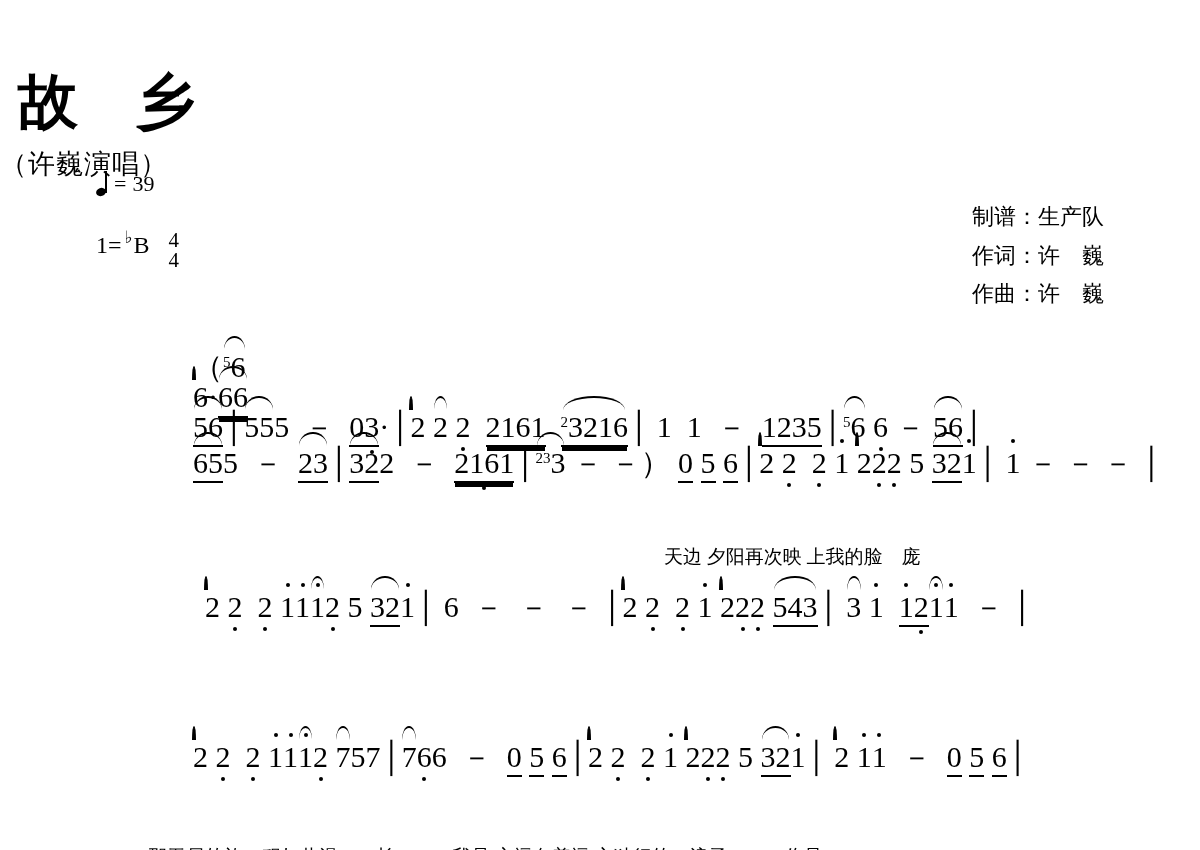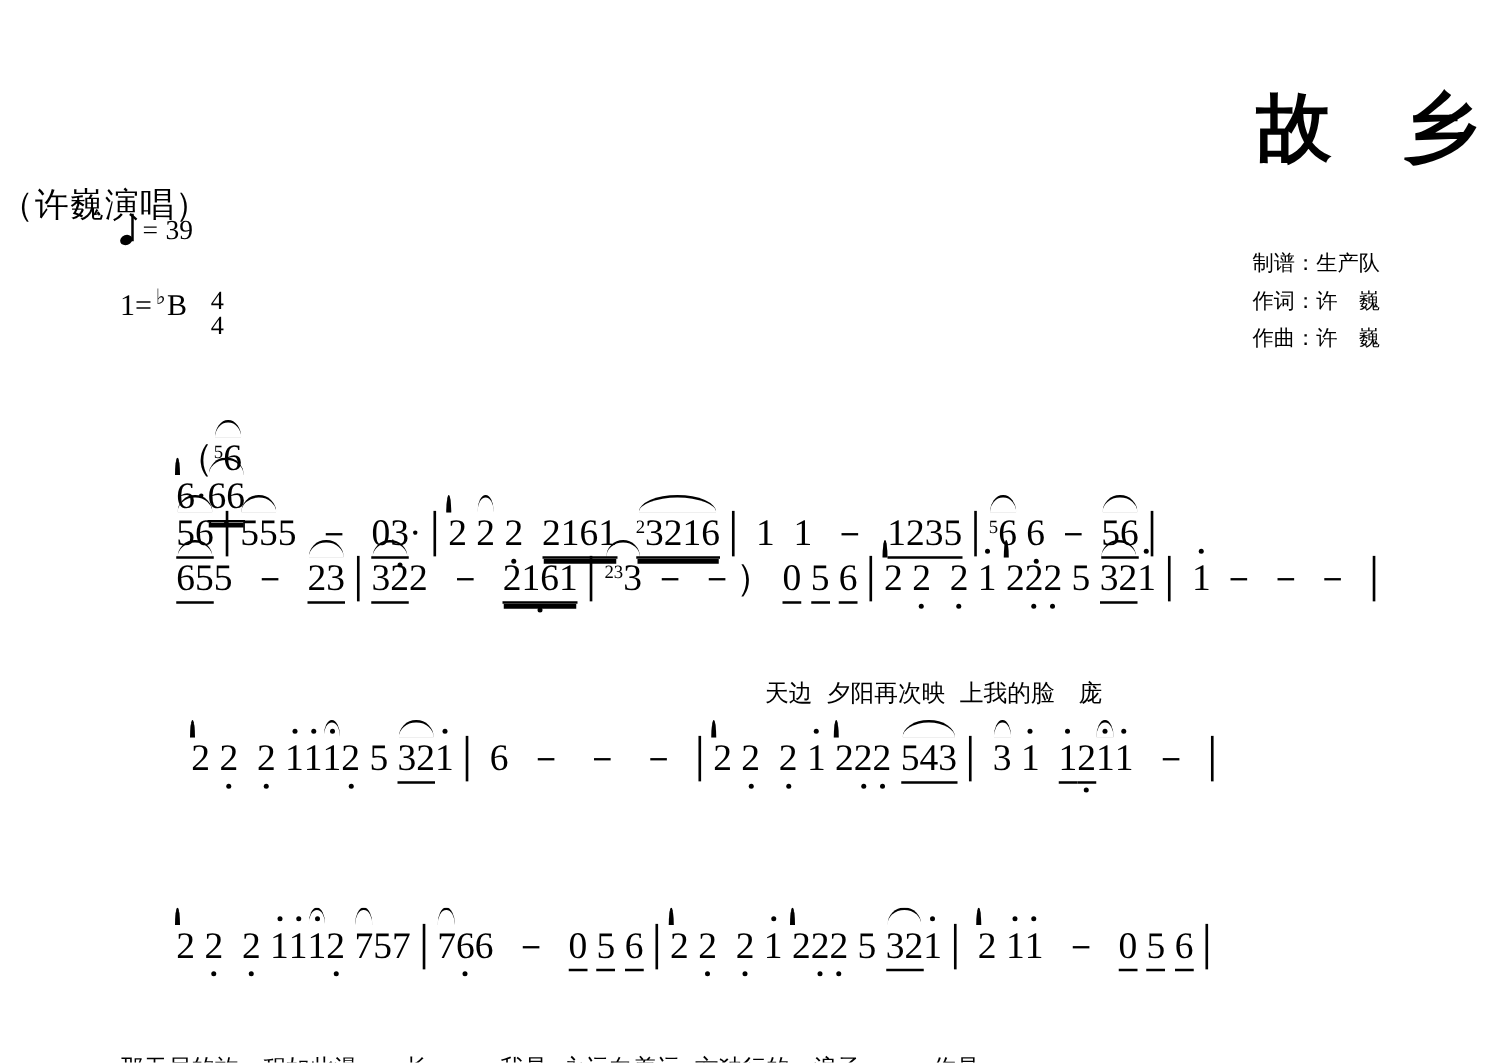--- a/index.html
+++ b/index.html
@@ -20,21 +20,21 @@
     width: 1200px;
     height: 850px;
   }
 
   
   .title {
     position: absolute;
     top: 62px;
     left: 0;
     width: 1200px;
-    text-align: right;
+    text-align: left;
     font-family: "DejaVu Sans", sans-serif;
     font-weight: bold;
     font-size: 60px;
     letter-spacing: 18px;
     text-indent: 18px;
   }
   .subtitle {
     position: absolute;
     top: 146px;
     left: 0;
@@ -110,41 +110,42 @@
   }
   .keysig .meter .num { display: block; }
   .keysig .meter .den { display: block; }
 
   
   .credits {
     position: absolute;
     top: 198px;
     right: 96px;
     text-align: left;
-    font-family: Liberation Mono, monospace;
-    font-size: 17px;
+    font-family: Liberation Serif, serif;
+    font-size: 22px;
     line-height: 1.75;
   }
 
   
   .system {
     position: absolute;
-    left: 0;
+    left: 16px;
     width: 1016px;
+    padding-left: 36px;
   }
   .notes {
     font-family: "Liberation Serif", serif;
     font-size: 30px;
     white-space: pre;
     letter-spacing: 0px;
     padding-left: 96px;
     line-height: 1.0;
   }
   .lyrics {
-    font-family: Liberation Mono, monospace;
+    font-family: Liberation Serif, serif;
     font-size: 19px;
     white-space: pre;
     padding-left: 96px;
     line-height: 1.0;
   }
 
   
   .n { position: relative; display: inline-block; }
   .dotabove::after {
     content: "";

